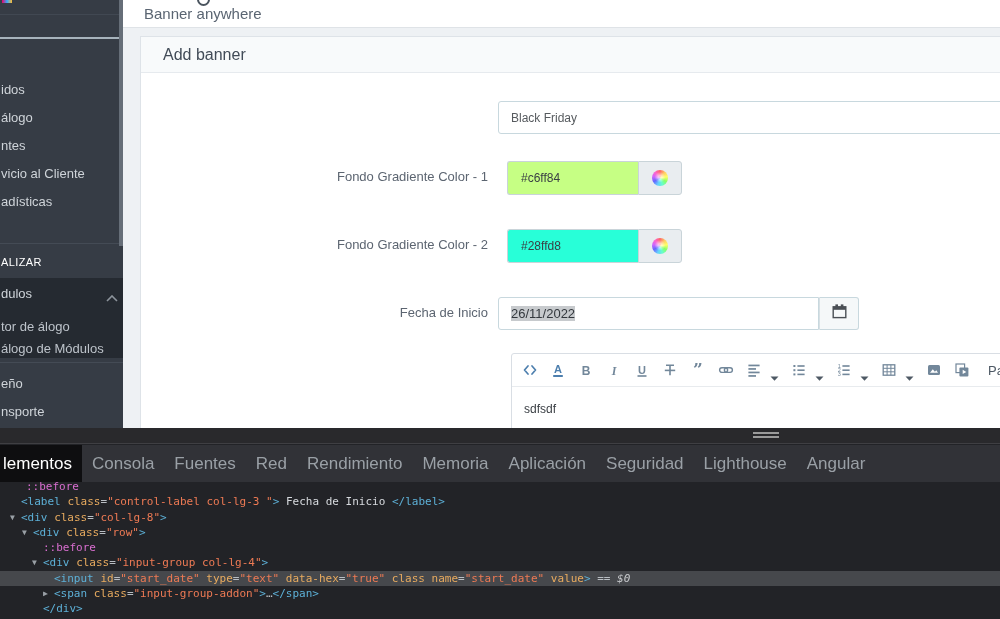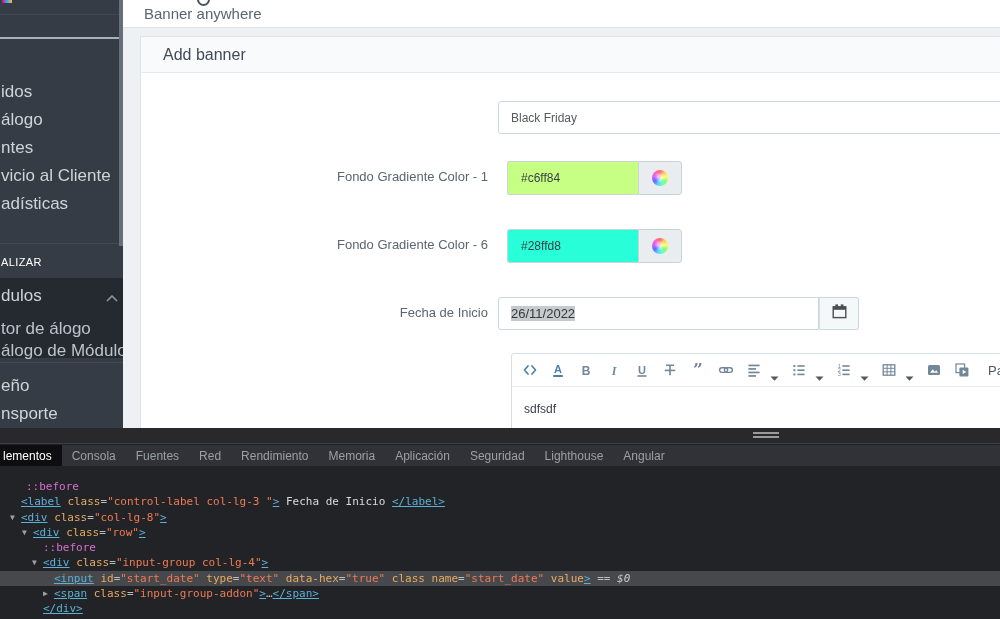--- a/index.html
+++ b/index.html
@@ -8,21 +8,21 @@
 
   
   .app { position:absolute; left:0; top:0; width:1000px; height:428px; overflow:hidden; background:#eef1f4; }
 
   
   .sidebar { position:absolute; left:0; top:0; width:123px; height:428px; background:#363c45; overflow:hidden; }
   .sb-logo { position:absolute; left:2px; top:0; width:10px; height:3px;
     background:linear-gradient(90deg,#e06,#3af,#fb3); }
   .sb-line-faint { position:absolute; left:0; top:14px; width:123px; height:1px; background:#414852; }
   .sb-line-light { position:absolute; left:0; top:37px; width:123px; height:2px; background:#a7b3bc; }
-  .sb-item { position:absolute; left:1px; width:118px; font-size:17px; color:#cfd4d9; white-space:nowrap; }
+  .sb-item { position:absolute; left:1px; width:118px; font-size:13px; color:#cfd4d9; white-space:nowrap; }
   .sb-section { position:absolute; left:1px; font-size:11px; font-weight:normal; color:#ffffff; letter-spacing:.4px; }
   .sb-divider { position:absolute; left:0; width:123px; height:1px; background:#444b55; }
   .sb-block { position:absolute; left:0; top:278px; width:123px; height:80px; background:#252a31; }
   .sb-sub { color:#bdc3ca; }
   .sb-chevron { position:absolute; left:106px; top:288px; color:#8d949c; }
   .sb-scrollthumb { position:absolute; left:119px; top:0; width:4px; height:246px; background:#666e78; }
 
   
   .page { position:absolute; left:123px; top:0; width:877px; height:428px; background:#eef1f4; }
   .topbar { position:absolute; left:0; top:0; width:877px; height:28px; background:#ffffff; border-bottom:1px solid #dfe3e7; }
@@ -65,30 +65,30 @@
   .tb-btn.accent { color:#4d7fae; }
   .tb-caret { width:9px; height:5px; margin:-1px 12px 0 -4px; color:#4e5964; flex:none; }
   .tb-paragraph { font-size:13px; color:#4d5864; margin-left:6px; white-space:nowrap; }
   .editor-content { position:absolute; left:0; top:34px; right:0; bottom:0; font-size:12px; color:#3a3f44; padding:14px 0 0 12px; }
 
   
   .devtools { position:absolute; left:0; top:428px; width:1000px; height:191px; background:#222327; overflow:hidden; }
   .dt-strip { position:absolute; left:0; top:0; width:1000px; height:16px; background:#29292c; border-bottom:1px solid #3f3f43; }
   .dt-handle { position:absolute; left:753px; top:4px; width:26px; height:8px; cursor:row-resize; }
   .dt-handle span { display:block; width:26px; height:2px; background:#9b9b9b; margin-bottom:2px; }
-  .dt-tabs { position:absolute; left:0; top:17px; width:1000px; height:21px; background:#313237;
-    display:flex; align-items:stretch; font-size:12px; color:#9aa0a6; }
+  .dt-tabs { position:absolute; left:0; top:17px; width:1000px; height:37px; background:#313237;
+    display:flex; align-items:stretch; font-size:17px; color:#9aa0a6; }
   .dt-tab { padding:0 10px; display:flex; align-items:center; white-space:nowrap; }
   .dt-tab.active { background:#0e0e10; color:#ffffff; padding-left:3px; }
   .dt-code { position:absolute; left:0; top:51px; width:1000px; height:153px; overflow:visible;
     font-family:"DejaVu Sans Mono", monospace; font-size:11px; }
   .code-line { position:relative; height:15.3px; line-height:15.3px; white-space:nowrap; }
   .code-line.sel { background:#46484c; }
   .arrow { position:absolute; top:0; color:#9aa0a6; font-size:8px; }
-  .tok-tag { color:#5db0d7;text-decoration:underline; } .tok-attr { color:#e8ab5f; } .tok-val { color:#ee7a54; }
+  .tok-tag { color:#5db0d7; } .tok-attr { color:#e8ab5f; } .tok-val { color:#ee7a54; }
   .tok-pseudo { color:#d96ed0; } .tok-txt { color:#d7dade; } .tok-pun { color:#b9bec3; }
   .tok-var { color:#c8cacd; font-style:italic; }
 </style>
 </head>
 <body>
 
 <div class="app">
 
   <div class="sidebar">
     <div class="sb-logo"></div>
@@ -136,21 +136,21 @@
         <input class="text-input" style="left: 357px; top: 28px; right: -6px;" type="text" value="Black Friday">
 
         <div class="flabel" style="top:96px">Fondo Gradiente Color - 1</div>
         <div class="color-group" style="top:88px">
           <div class="color-input" id="color1-input" style="background: rgb(198, 255, 132);">#c6ff84</div>
           <div class="color-addon">
             <div class="wheel"></div>
           </div>
         </div>
 
-        <div class="flabel" style="top:164px">Fondo Gradiente Color - 6</div>
+        <div class="flabel" style="top:164px">Fondo Gradiente Color - 2</div>
         <div class="color-group" style="top:156px">
           <div class="color-input" id="color2-input" style="background: rgb(40, 255, 216);">#28ffd8</div>
           <div class="color-addon">
             <div class="wheel"></div>
           </div>
         </div>
 
         <div class="flabel" style="top:232px">Fecha de Inicio</div>
         <div class="date-group">
           <div class="date-input">

